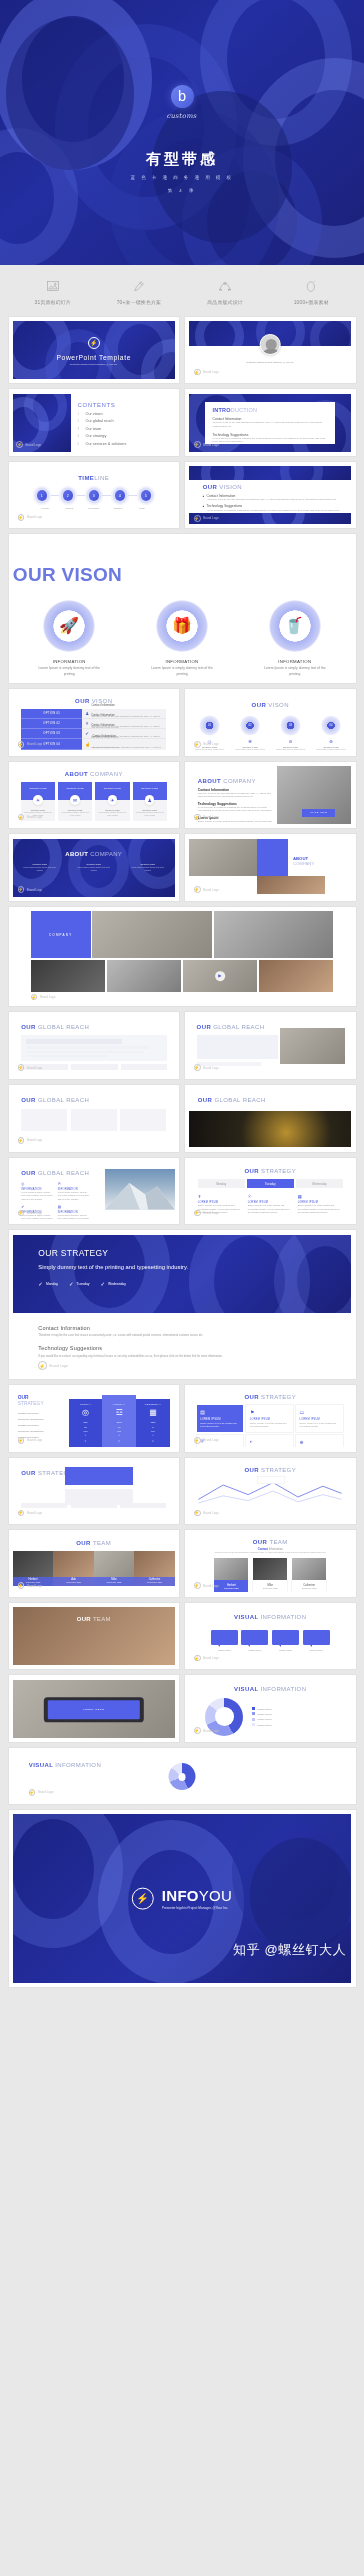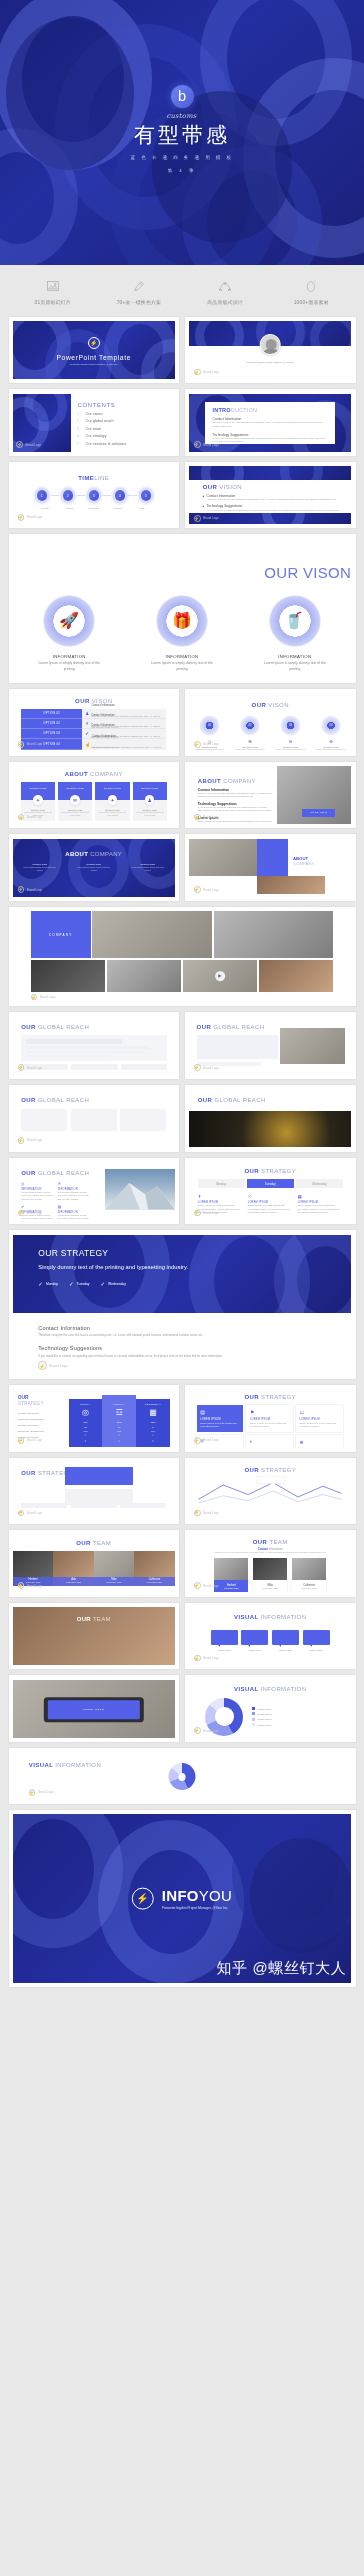--- a/index.html
+++ b/index.html
@@ -44,22 +44,22 @@
     background: linear-gradient(135deg,#6f84f0,#4a5ddb);
     display: flex; align-items: center; justify-content: center;
     color: #fff; font-size: 14.6px; font-weight: 300; line-height: 1;
     box-shadow: 0 0 8.5px rgba(120,140,255,.45);
   }
   .logo-script {
     margin-top: 4.3px; color: #d6ddff; font-size: 6.7px;
     font-family: "DejaVu Serif", serif; font-style: italic; letter-spacing: 0.3px;
   }
   .hero-title {
-    margin-top: 1px; color: #fff; font-size: 21px; letter-spacing: 3px;
-    font-weight: 400;
+    margin-top: 30px; color: #fff; font-size: 15px; letter-spacing: 3px;
+    font-weight: 700;
   }
   .hero-sub {
     margin-top: 5.5px; color: #c3cbf2; font-size: 4.6px; letter-spacing: 2.4px;
   }
   .hero-season {
     margin-top: 8.5px; color: #cbd3f5; font-size: 4.3px; letter-spacing: 3px;
   }
 
   
   .features {
@@ -275,21 +275,21 @@
 
   
   .thanks { height: 169px; }
   .thanks .ty { position: absolute; left: 50%; top: 50%; transform: translate(-50%,-50%);
     display: flex; align-items: center; gap: 8px; z-index: 5; }
   .thanks .tycirc { width: 22px; height: 22px; border-radius: 50%; border: 0.9px solid #fff;
     display: flex; align-items: center; justify-content: center; color: #fff; font-size: 10.3px; }
   .thanks h1 { color: #fff; font-size: 15px; font-weight: 400; letter-spacing: 0.3px; }
   .thanks h1 b { font-weight: 700; }
   .thanks .tysub { color: rgba(255,255,255,.85); font-size: 3.2px; margin-top: 1.8px; }
-  .watermark { position: absolute; right: 4.9px; bottom: 5px; color: #fff; font-size: 15px;
+  .watermark { position: absolute; right: 4.9px; bottom: 24px; color: #fff; font-size: 13px;
     letter-spacing: 0.6px; z-index: 6; opacity: .97; margin-left: 32px; }
 </style>
 </head>
 <body>
 
 <div class="page">
 
   <div class="hero">
     <div class="ring r1"></div>
     <div class="ring r2"></div>
@@ -522,21 +522,21 @@
               <div class="btxt">Brand Logo</div>
             </div>
           </div>
         </div>
       </div>
     </div>
 
     <div class="card full">
       <div class="pad">
         <div class="slide xtall" style="padding-top:25.5px">
-          <div style="text-align:right;font-size:15px;color:#6b79e0;letter-spacing:0.3px;font-weight:400">OUR VISON</div>
+          <div style="text-align:left;font-size:19px;color:#6b79e0;letter-spacing:0.3px;font-weight:700">OUR VISON</div>
           <div class="vis3" style="margin-top:13.4px">
             <div class="col">
               <div class="donut">
                 <span class="glyph">🚀</span>
               </div>
               <div class="t">INFORMATION</div>
               <div class="d">Lorem Ipsum is simply dummy text of the printing</div>
             </div>
             <div class="col">
               <div class="donut">

